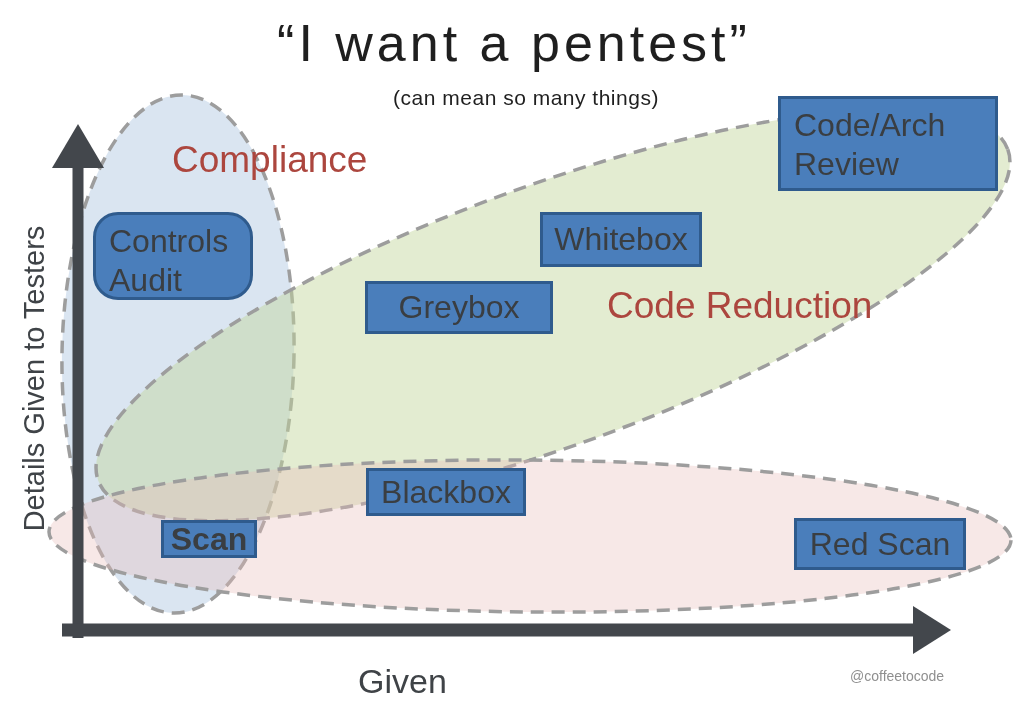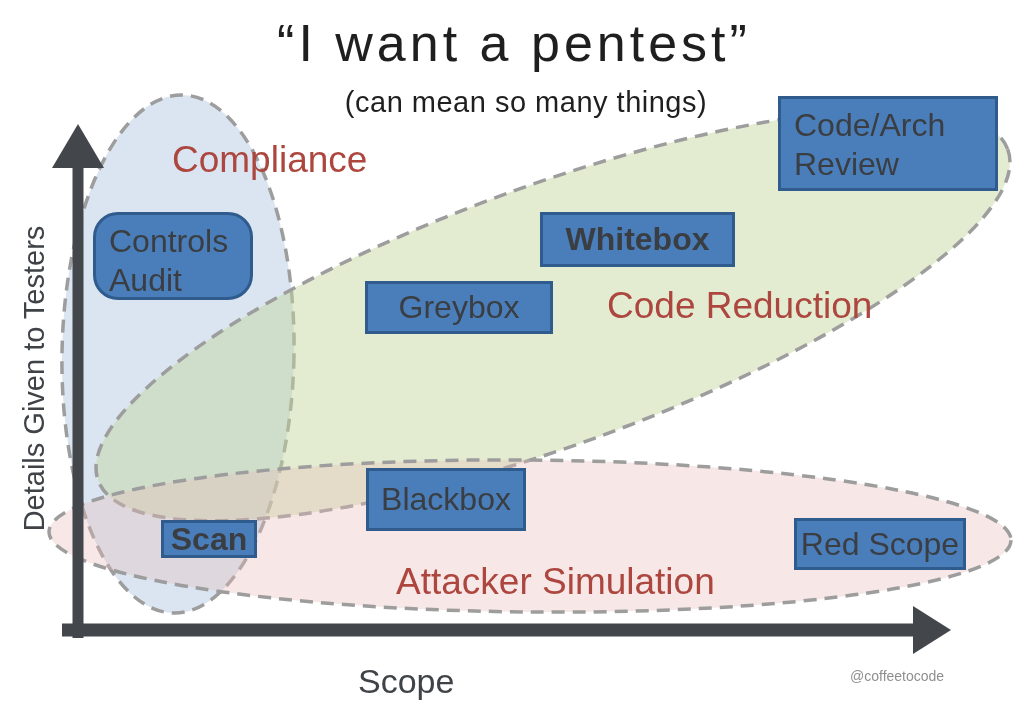--- a/index.html
+++ b/index.html
@@ -15,21 +15,21 @@
   .title{
     position:absolute;left:4px;right:0;top:13px;
     text-align:center;
     font-size:52px;letter-spacing:4px;
     color:var(--title-text,#1f1f1f);
     white-space:nowrap;
   }
   .subtitle{
     position:absolute;left:0;right:0;top:86px;
     text-align:center;
-    font-size:29px;letter-spacing:0.5px;
+    font-size:21px;letter-spacing:0.5px;
     color:var(--title-text,#1f1f1f);
     padding-left:28px;
   }
   .region-label{
     position:absolute;
     font-size:37px;
     color:var(--region-label,#ac463e);
     white-space:nowrap;
   }
   .lbl-compliance{left:172px;top:139px;}
@@ -48,22 +48,22 @@
   }
   .node.multiline{
     display:block;
     white-space:normal;
     line-height:1.22;
     padding:7px 0 0 13px;
   }
   .box-controls-audit{left:93px;top:212px;width:160px;height:88px;border-radius:25px;}
   .box-scan{left:161px;top:520px;width:96px;height:38px;font-weight:bold;}
   .box-greybox{left:365px;top:281px;width:188px;height:53px;}
-  .box-blackbox{left:366px;top:468px;width:160px;height:63px;}
-  .box-whitebox{left:540px;top:212px;width:195px;height:55px;font-weight:bold;}
+  .box-blackbox{left:366px;top:468px;width:160px;height:48px;}
+  .box-whitebox{left:540px;top:212px;width:162px;height:55px;}
   .box-code-arch{left:778px;top:96px;width:220px;height:95px;}
   .box-red-team{left:794px;top:518px;width:172px;height:52px;}
 
   .y-axis-label{
     position:absolute;
     left:-136px;top:362px;width:340px;
     text-align:center;
     transform:rotate(-90deg);
     font-size:29px;
     color:var(--axis-label,#3f4347);
@@ -109,27 +109,26 @@
       <rect class="axis-shape" x="62" y="623.5" width="853" height="13"></rect>
       <polygon class="axis-shape" points="951,630 913,606 913,654"></polygon>
     </g>
   </svg>
 
   <div class="title">“I want a pentest”</div>
   <div class="subtitle">(can mean so many things)</div>
 
   <div class="region-label lbl-compliance">Compliance</div>
   <div class="region-label lbl-risk">Code Reduction</div>
-  <div class="region-label lbl-attacker">Attacker Simulation</div>
 
   <div class="node multiline box-controls-audit">Controls Audit</div>
   <div class="node box-scan">Scan</div>
   <div class="node box-greybox">Greybox</div>
   <div class="node box-blackbox">Blackbox</div>
   <div class="node box-whitebox">Whitebox</div>
   <div class="node multiline box-code-arch">Code/Arch Review</div>
-  <div class="node box-red-team">Red Scope</div>
+  <div class="node box-red-team">Red Scan</div>
 
   <div class="y-axis-label">Details Given to Testers</div>
-  <div class="x-axis-label">Scope</div>
+  <div class="x-axis-label">Given</div>
   <div class="watermark">@coffeetocode</div>
 
 </div>
 
 </body></html>

